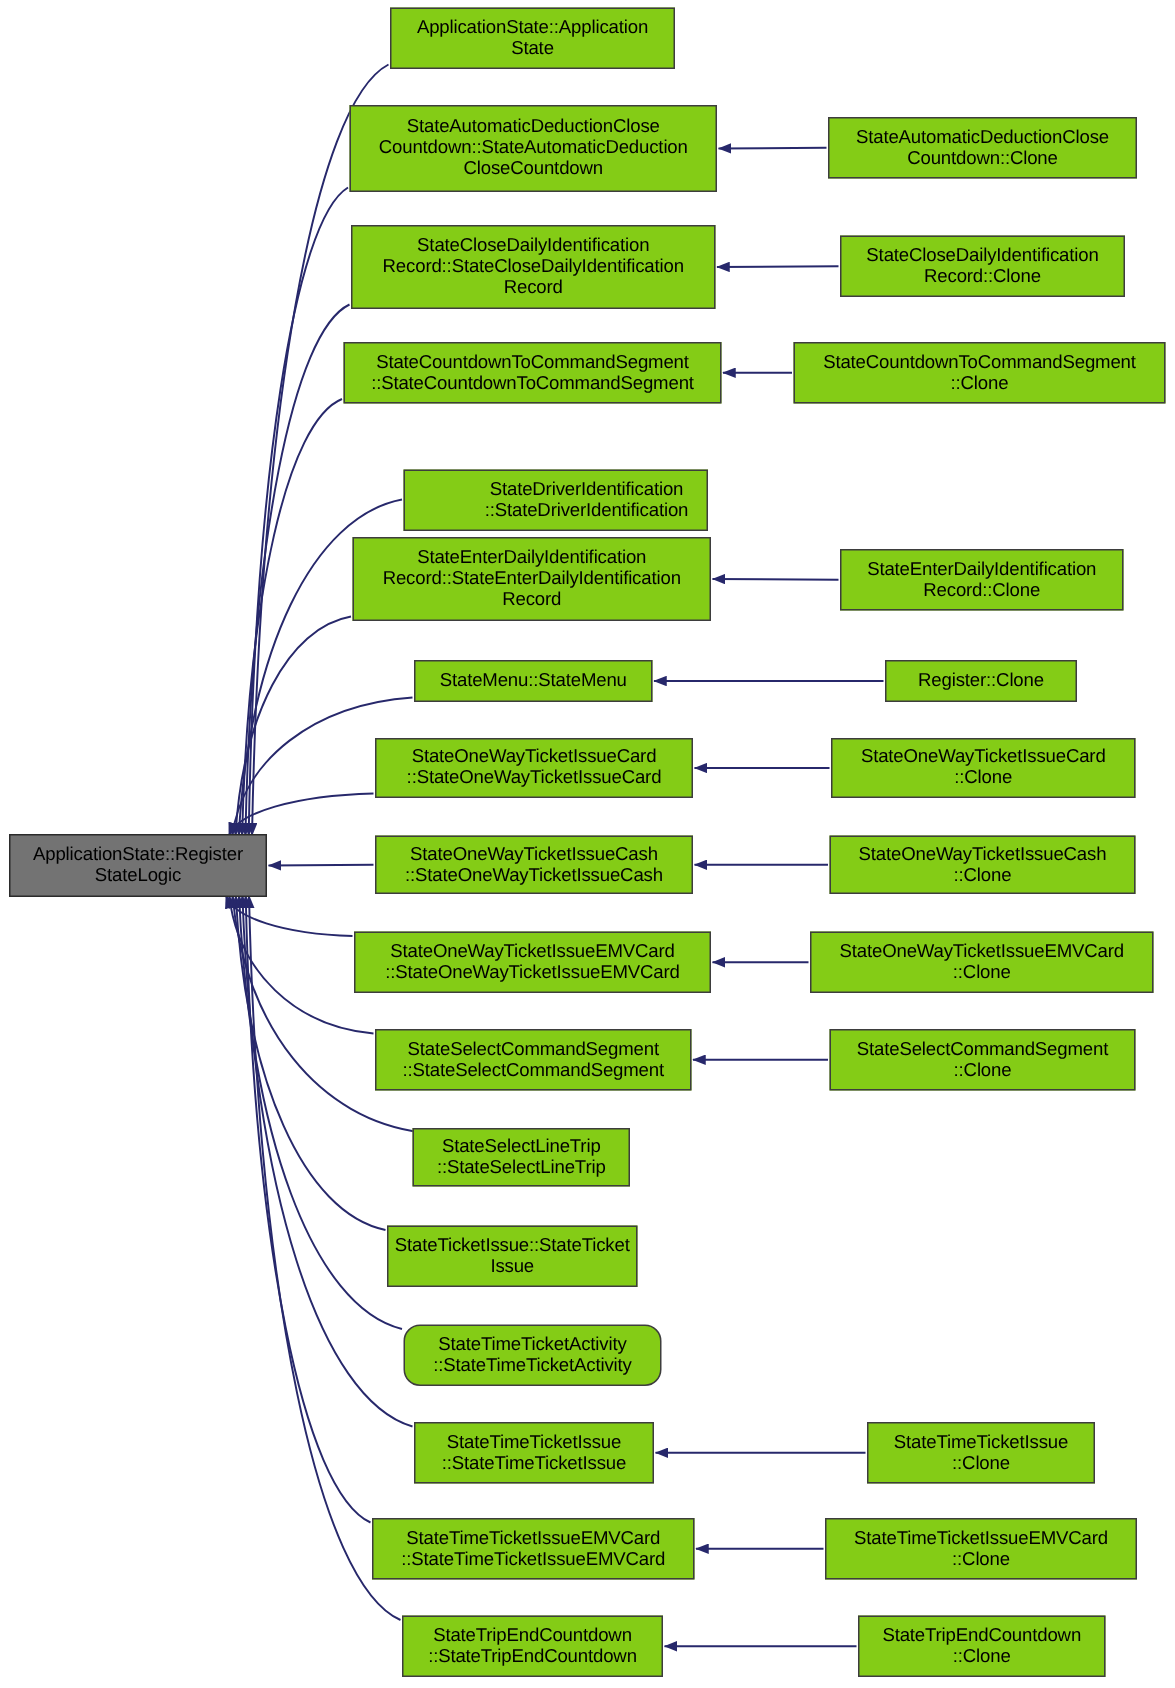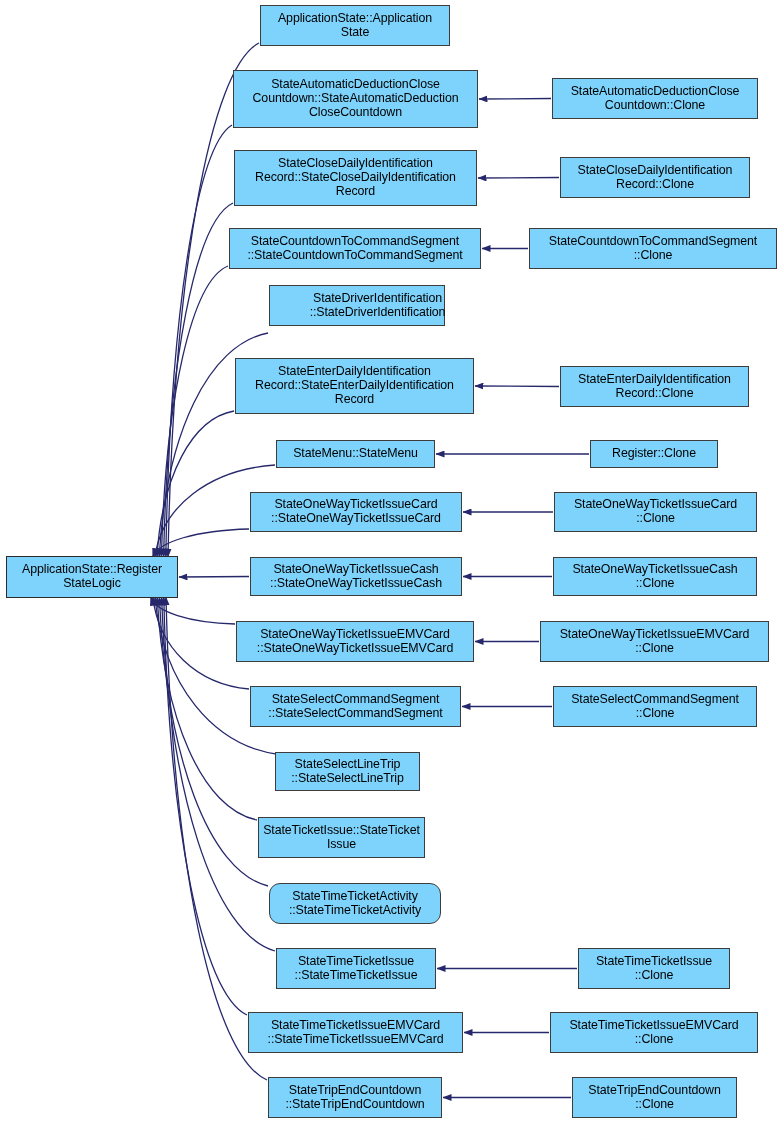--- a/index.html
+++ b/index.html
@@ -21,34 +21,34 @@
     left: 0;
     top: 0;
     width: 783px;
     height: 1125px;
     pointer-events: none;
   }
   .node {
     position: absolute;
     box-sizing: border-box;
     border: 1px solid #3d3d3d;
-    background: #7dd3fc;
+    background: #84cc16;
     color: #000000;
     display: flex;
     align-items: center;
     justify-content: center;
     text-align: center;
     font-size: 12.4px;
     line-height: 1.12;
     letter-spacing: -0.1px;
     padding: 0 3px;
     z-index: 5;
   }
   .node.root {
-    background: #7dd3fc;
+    background: #737373;
     border-color: #2b2b2b;
   }
   .node .label {
     display: block;
     white-space: pre-line;
     word-break: normal;
   }
 </style>
 </head>
 <body>
@@ -120,21 +120,21 @@
 Record::Clone</span>
       </div>
       <div class="node" style="left: 229px; top: 228px; width: 252px; height: 41px;">
         <span class="label">StateCountdownToCommandSegment
 ::StateCountdownToCommandSegment</span>
       </div>
       <div class="node" style="left: 529px; top: 228px; width: 248px; height: 41px;">
         <span class="label">StateCountdownToCommandSegment
 ::Clone</span>
       </div>
-      <div class="node" style="left: 269px; top: 285px; width: 176px; height: 41px; padding-left: 44px;">
+      <div class="node" style="left: 269px; top: 313px; width: 203px; height: 41px; padding-left: 44px;">
         <span class="label">StateDriverIdentification
 ::StateDriverIdentification</span>
       </div>
       <div class="node" style="left: 235px; top: 358px; width: 239px; height: 56px;">
         <span class="label">StateEnterDailyIdentification
 Record::StateEnterDailyIdentification
 Record</span>
       </div>
       <div class="node" style="left: 560px; top: 366px; width: 189px; height: 41px;">
         <span class="label">StateEnterDailyIdentification

